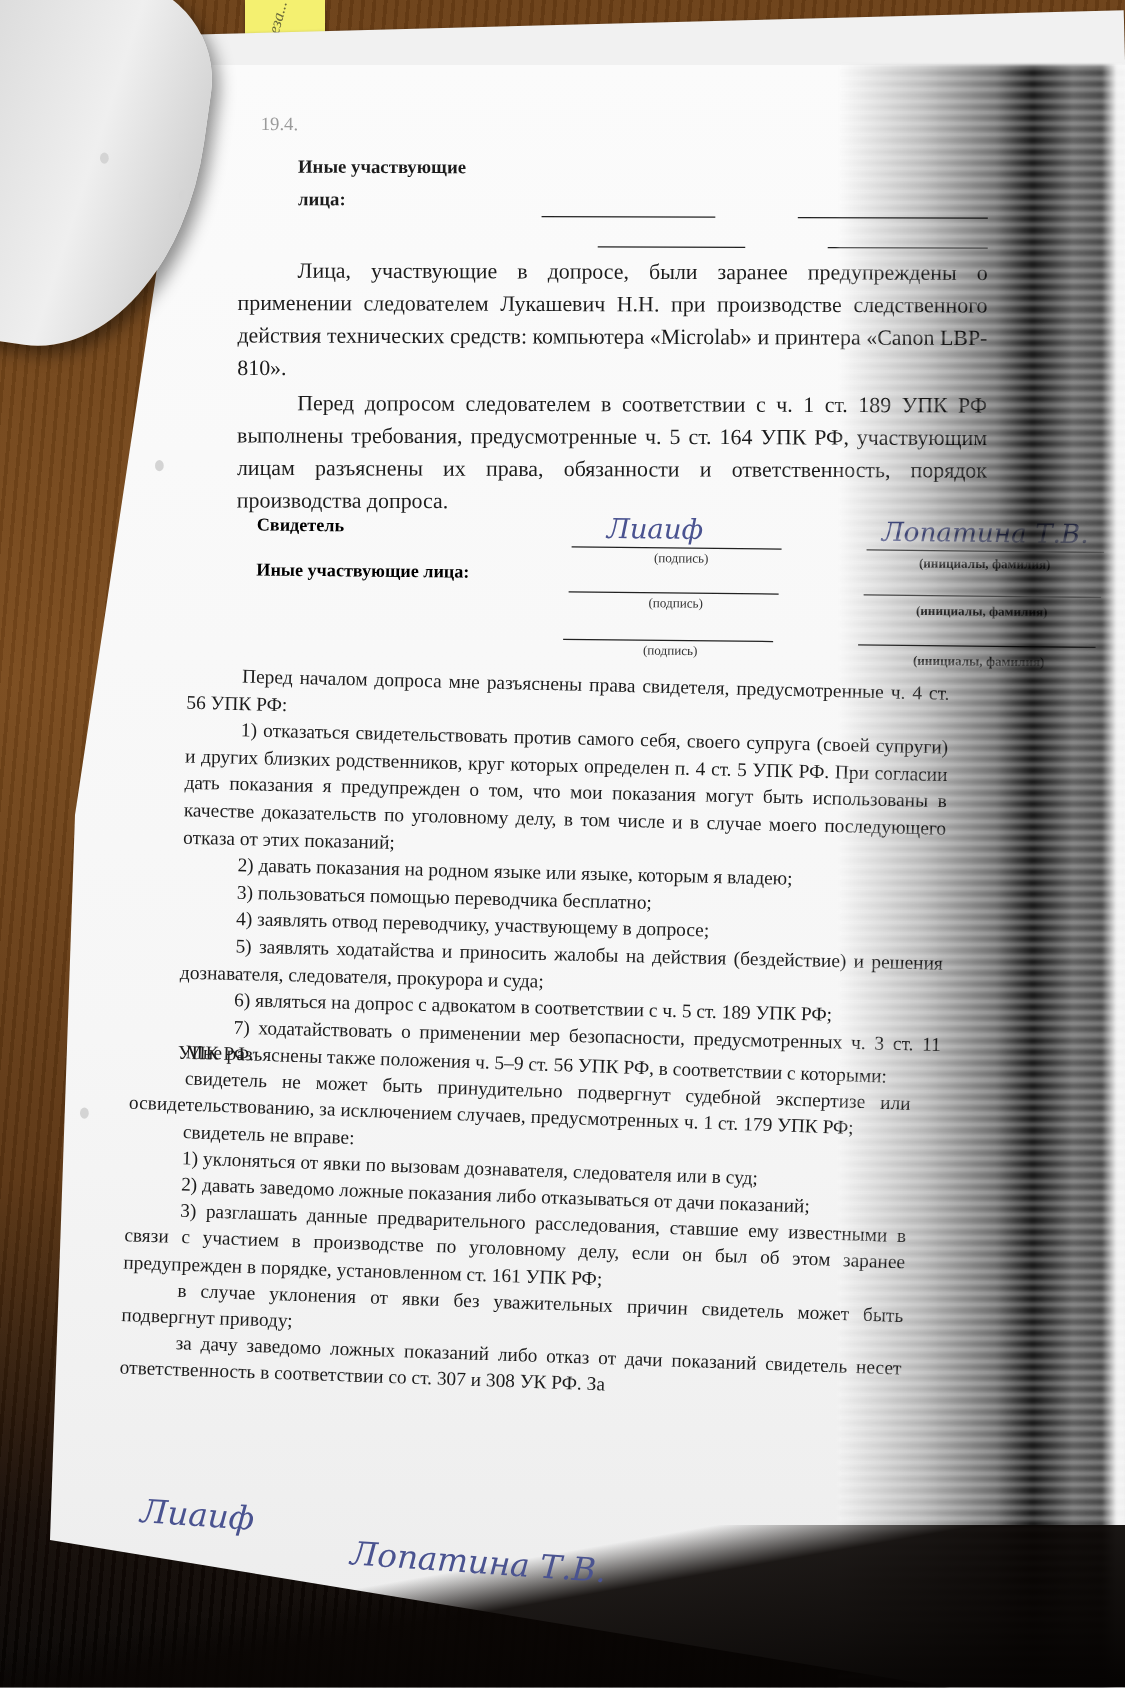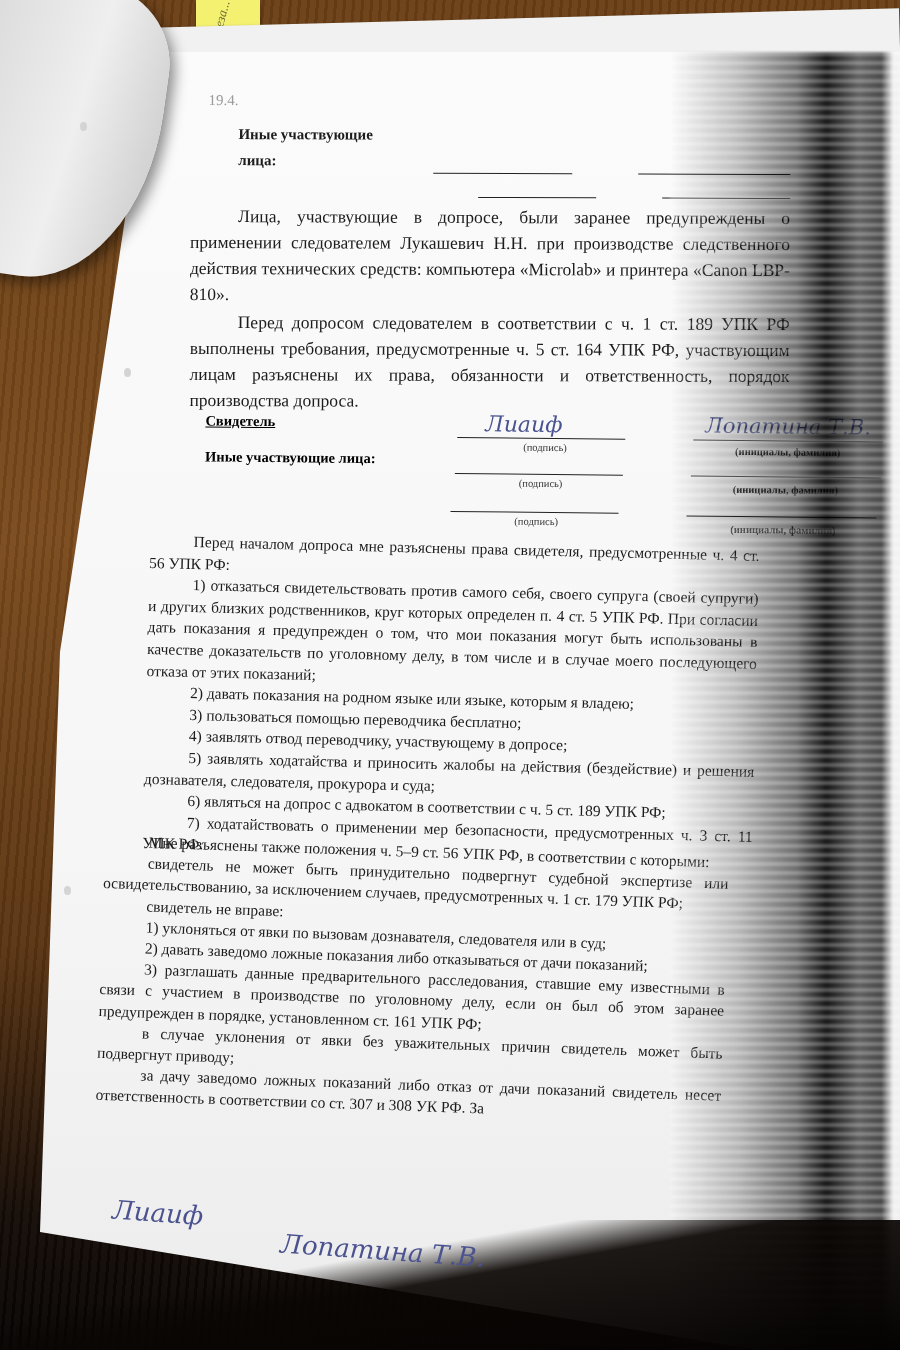--- a/index.html
+++ b/index.html
@@ -107,21 +107,21 @@
   <div class="row" style="height:24px;margin-bottom:6px;">
     <span class="line" style="width:165px;margin-left:240px;"></span>
     <span class="line" style="width:180px;margin-left:66px;"></span>
   </div>
   <p class="para">Лица, участвующие в допросе, были заранее предупреждены о применении следователем Лукашевич Н.Н. при производстве следственного действия технических средств: компьютера «Microlab» и принтера «Canon LBP-810».</p>
   <p class="para" style="margin-top:2px;">Перед допросом следователем в соответствии с ч. 1 ст. 189 УПК РФ выполнены требования, предусмотренные ч. 5 ст. 164 УПК РФ, участвующим лицам разъяснены их права, обязанности и ответственность, порядок производства допроса.</p>
 </div>
 
 <div class="sigblock">
   <div class="sigrow">
-    <span class="sig-label" style="top:8px;text-decoration:underline;">Свидетель</span>
+    <span class="sig-label" style="top:8px;">Свидетель</span>
     <span class="hand" style="left:280px;top:4px;font-size:22px;">Лиаиф</span>
     <span class="sig-line" style="left:252px;top:30px;width:168px;"></span>
     <span class="sig-cap" style="left:318px;top:34px;">(подпись)</span>
     <span class="hand" style="left:500px;top:4px;font-size:21px;">Лопатина Т.В.</span>
     <span class="sig-line" style="left:488px;top:30px;width:190px;"></span>
     <span class="sig-cap" style="left:530px;top:36px;font-weight:bold;">(инициалы, фамилия)</span>
   </div>
   <div class="sigrow">
     <span class="sig-label" style="top:6px;">Иные участвующие лица:</span>
     <span class="sig-line" style="left:250px;top:28px;width:168px;"></span>

